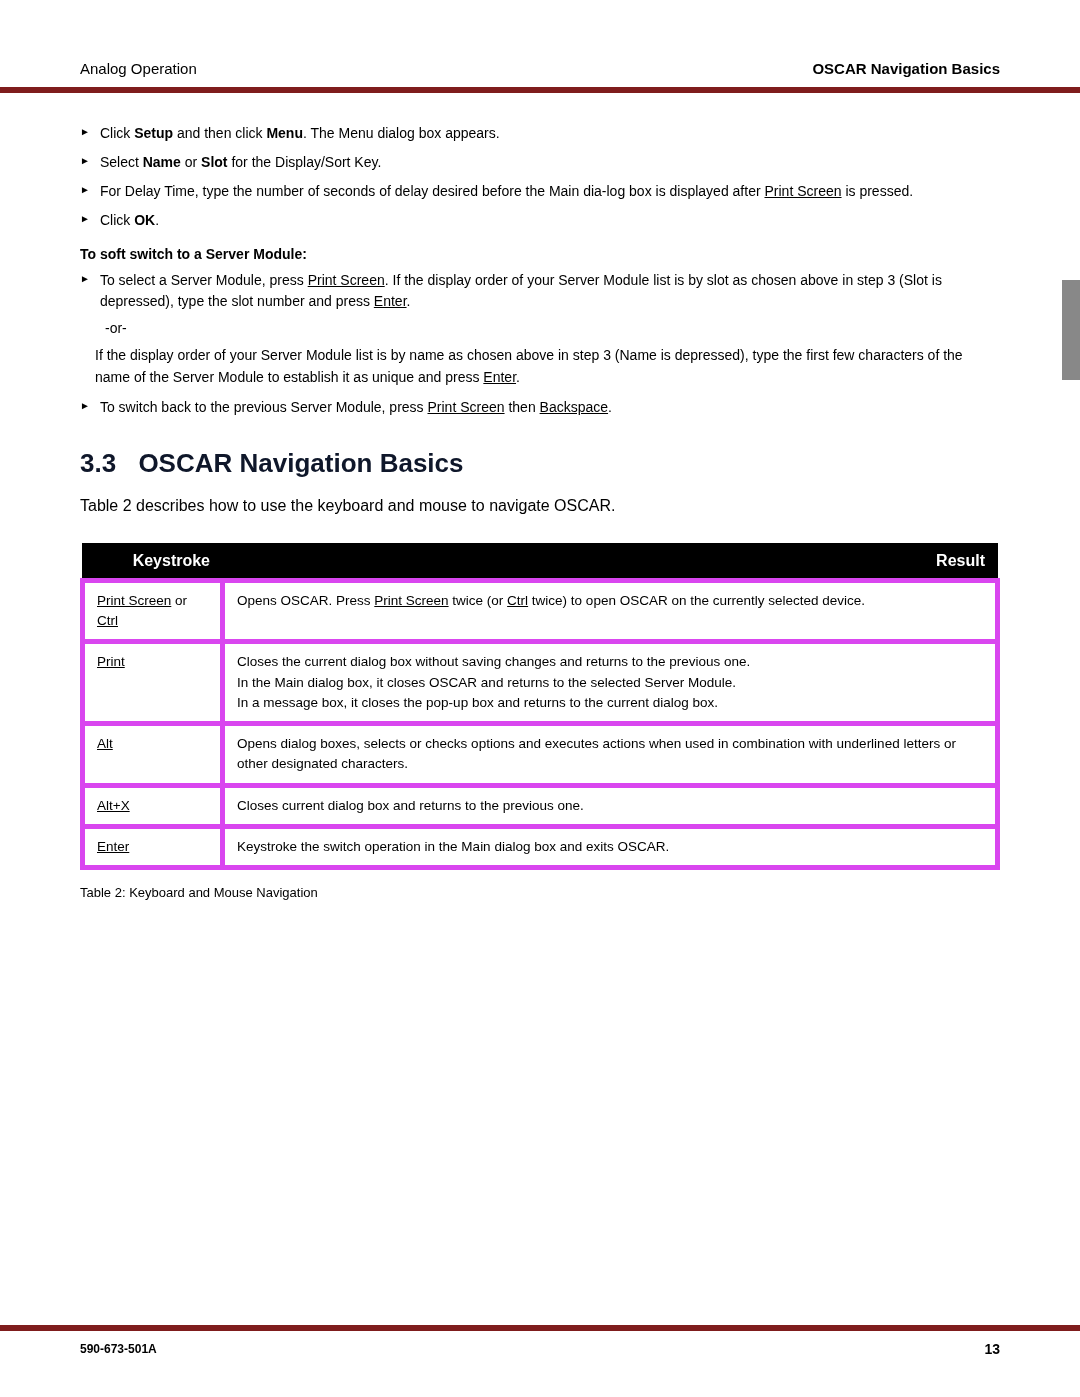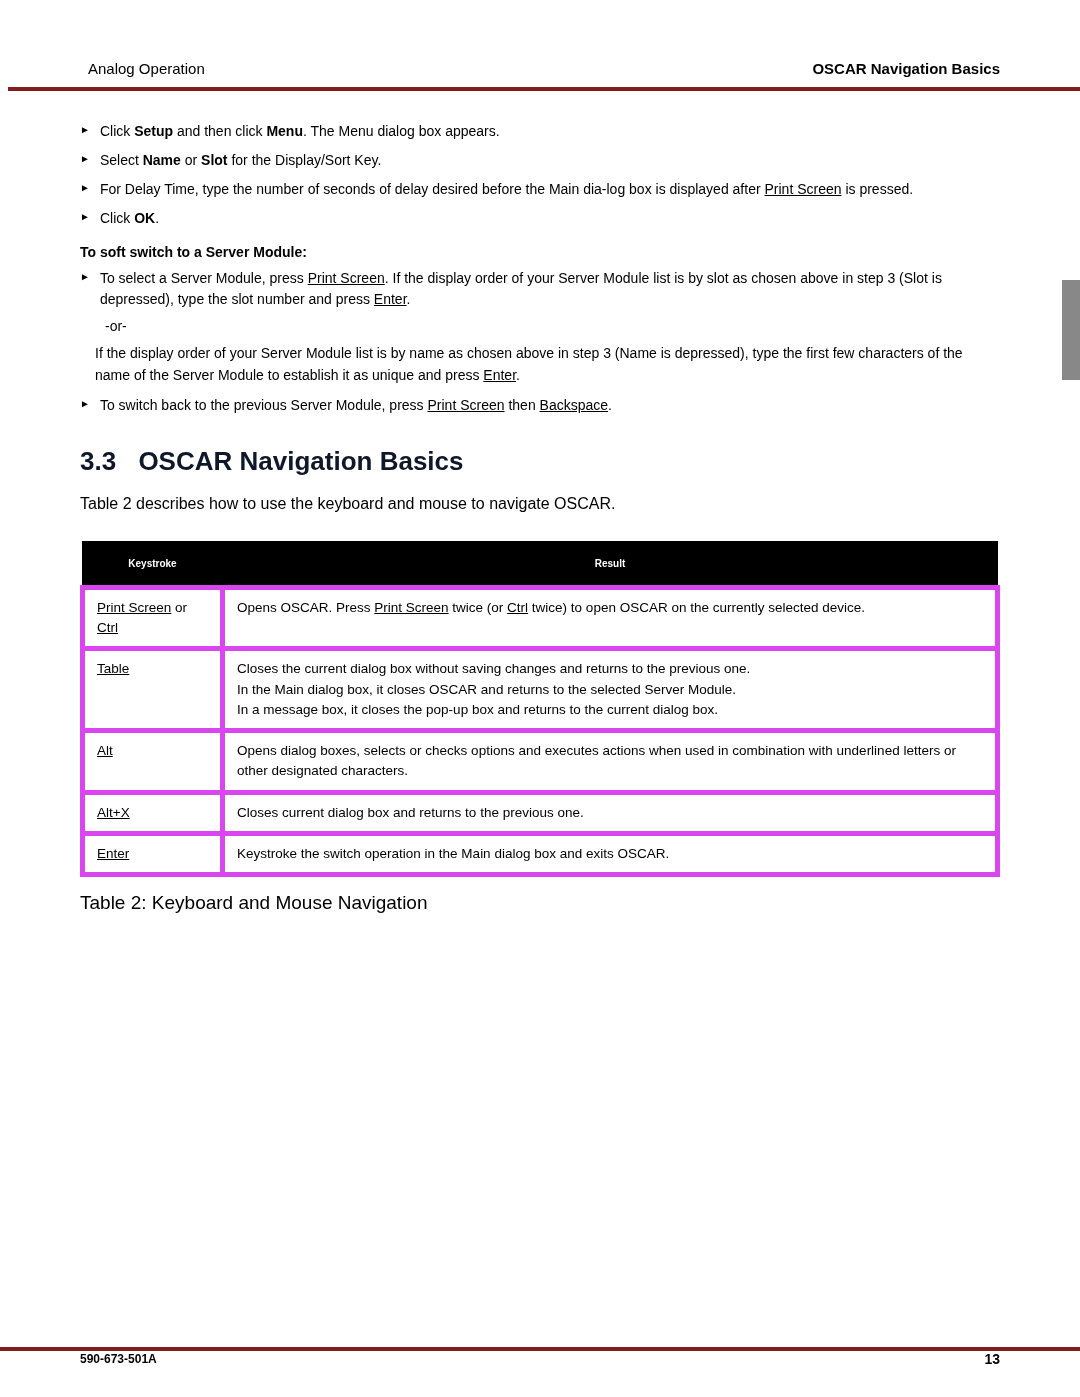--- a/index.html
+++ b/index.html
@@ -31,26 +31,25 @@
       position: absolute;
       right: 0;
       top: 280px;
       width: 18px;
       height: 100px;
       background: #888888;
     }
 
     .header-section {
       padding: 60px 80px 10px 80px;
-      border-bottom: 4px solid #7f1d1d;
+      border-bottom: 6px solid #7f1d1d;
       display: flex;
       justify-content: space-between;
       align-items: center;
       margin-bottom: 20px;
-      margin-left: 8px;
     }
 
     .header-left {
       font-size: 15px;
       color: #000000;
     }
 
     .header-right {
       font-size: 15px;
       font-weight: bold;
@@ -149,23 +148,23 @@
 
     .nav-table {
       width: 100%;
       border-collapse: collapse;
       margin-bottom: 15px;
     }
 
     .nav-table th {
       background: #000000;
       color: #ffffff;
-      padding: 16px 12px;
-      text-align: center;
-      font-size: 10px;
+      padding: 8px 12px;
+      text-align: right;
+      font-size: 16px;
       font-weight: bold;
       border: 1px solid #000000;
     }
 
     .nav-table td {
       padding: 8px 12px;
       border: 5px solid #d946ef;
       font-size: 13.5px;
       line-height: 1.5;
       vertical-align: top;
@@ -173,28 +172,28 @@
 
     .nav-table .col-key {
       width: 140px;
     }
 
     .nav-table .col-result {
       width: auto;
     }
 
     .table-caption {
-      font-size: 19px;
+      font-size: 13px;
       margin-bottom: 30px;
       color: #000000;
     }
 
     .footer-section {
-      border-top: 4px solid #7f1d1d;
-      padding: 0 80px;
+      border-top: 6px solid #7f1d1d;
+      padding: 10px 80px;
       display: flex;
       justify-content: space-between;
       align-items: center;
       position: absolute;
       bottom: 30px;
       left: 0;
       right: 0;
     }
 
     .footer-left {
@@ -286,21 +285,21 @@
           <td>
             <span class="underline">Print Screen</span> or<br>
             <span class="underline">Ctrl</span>
           </td>
           <td>Opens OSCAR. Press <span class="underline">Print Screen</span> twice (or <span class="underline">Ctrl</span> twice) to open OSCAR on the currently selected device.</td>
         </tr>
 
 
         <tr>
           <td>
-            <span class="underline">Table</span>
+            <span class="underline">Print</span>
           </td>
           <td>
             Closes the current dialog box without saving changes and returns to the previous one.<br>
             In the Main dialog box, it closes OSCAR and returns to the selected Server Module.<br>
             In a message box, it closes the pop-up box and returns to the current dialog box.
           </td>
         </tr>
 
         <tr>
           <td>

